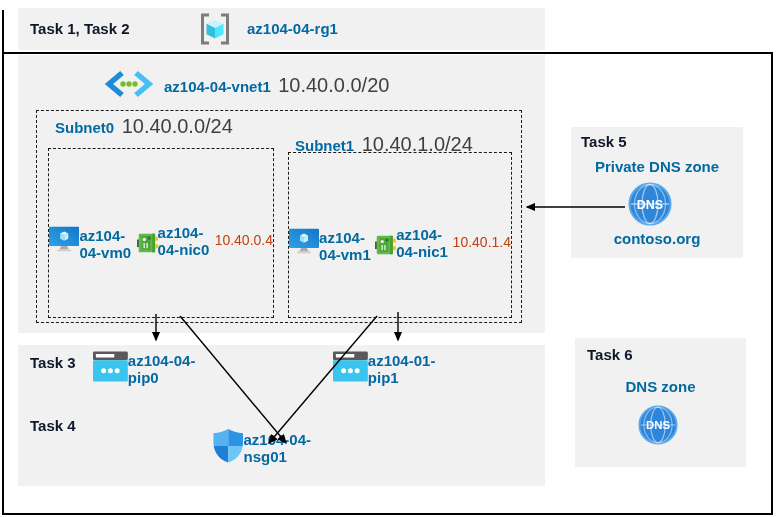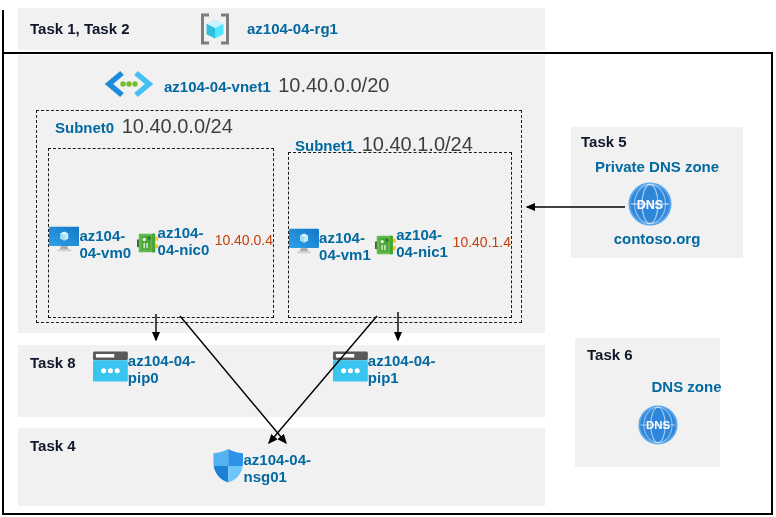--- a/index.html
+++ b/index.html
@@ -137,21 +137,21 @@
       <circle cx="12.5" cy="10" r="2.8" fill="#EAF6E6"></circle>
       <rect x="11" y="16" width="2.5" height="9" fill="#D9EFD2"></rect>
       <rect x="16" y="16" width="2.5" height="9" fill="#D9EFD2"></rect>
     </svg>
     <div class="res-label nic-name">az104-04-nic1</div>
     <div class="ip-label">10.40.1.4</div>
   </div>
 </div>
 
 <div class="abs panel" style="left:18px; top:345px; width:527px; height:72px;">
-  <div class="abs task-label" style="left:12px; top:9px;">Task 8</div>
+  <div class="abs task-label" style="left:12px; top:9px;">Task 3</div>
 
   <div class="abs vgroup" style="left:75px; top:2px; width:130px;">
     <svg width="36" height="31" viewBox="0 0 36 31">
       <rect x="0" y="0" width="36" height="9" rx="1.5" fill="#595959"></rect>
       <rect x="3" y="2.6" width="19" height="3.6" rx="0.5" fill="#FFFFFF"></rect>
       <rect x="0" y="9" width="36" height="22" rx="1" fill="#39C5EF"></rect>
       <circle cx="11" cy="20" r="2.6" fill="#FFFFFF"></circle>
       <circle cx="18" cy="20" r="2.6" fill="#FFFFFF"></circle>
       <circle cx="25" cy="20" r="2.6" fill="#FFFFFF"></circle>
     </svg>
@@ -160,25 +160,25 @@
 
   <div class="abs vgroup" style="left:315px; top:2px; width:130px;">
     <svg width="36" height="31" viewBox="0 0 36 31">
       <rect x="0" y="0" width="36" height="9" rx="1.5" fill="#595959"></rect>
       <rect x="3" y="2.6" width="19" height="3.6" rx="0.5" fill="#FFFFFF"></rect>
       <rect x="0" y="9" width="36" height="22" rx="1" fill="#39C5EF"></rect>
       <circle cx="11" cy="20" r="2.6" fill="#FFFFFF"></circle>
       <circle cx="18" cy="20" r="2.6" fill="#FFFFFF"></circle>
       <circle cx="25" cy="20" r="2.6" fill="#FFFFFF"></circle>
     </svg>
-    <div class="res-label">az104-04-pip1</div>
-  </div>
-</div>
-
-<div class="abs panel" style="left:18px; top:428px; width:527px; height:78px;">
+    <div class="res-label">az104-01-pip1</div>
+  </div>
+</div>
+
+<div class="abs panel" style="left:18px; top:408px; width:527px; height:78px;">
   <div class="abs task-label" style="left:12px; top:9px;">Task 4</div>
 
   <div class="abs vgroup" style="left:195px; top:19px; width:130px;justify-content:center;">
     <svg width="34" height="38" viewBox="0 0 34 38">
       <defs>
         <clipPath id="shieldClip">
           <path d="M17,0 C21,2.5 27,4.5 33.5,4.8 L33.5,15 C33.5,26.5 26.5,34 17,37.5 C7.5,34 0.5,26.5 0.5,15 L0.5,4.8 C7,4.5 13,2.5 17,0 Z"></path>
         </clipPath>
       </defs>
       <g clip-path="url(#shieldClip)">
@@ -198,21 +198,21 @@
   <svg class="abs" style="left:57px; top:55px;" width="44" height="44" viewBox="0 0 44 44">
     <circle cx="22" cy="22" r="20.5" fill="#2E86DB" stroke="#5AA7EC" stroke-width="2"></circle>
     <ellipse cx="22" cy="22" rx="8" ry="19.5" fill="none" stroke="rgba(255,255,255,0.55)" stroke-width="1.3"></ellipse>
     <ellipse cx="22" cy="22" rx="15.5" ry="19.5" fill="none" stroke="rgba(255,255,255,0.45)" stroke-width="1.3"></ellipse>
     <line x1="3" y1="22" x2="41" y2="22" stroke="rgba(255,255,255,0.55)" stroke-width="1.3"></line>
     <text x="22" y="26.5" text-anchor="middle" font-family="Liberation Sans, sans-serif" font-size="12.5" font-weight="bold" fill="#FFFFFF">DNS</text>
   </svg>
   <div class="abs res-label center-text" style="top:103px;">contoso.org</div>
 </div>
 
-<div class="abs panel" style="left:575px; top:338px; width:145px; height:129px;padding-left:39px;">
+<div class="abs panel" style="left:575px; top:338px; width:171px; height:129px;">
   <div class="abs task-label" style="left:12px; top:8px;">Task 6</div>
   <div class="abs res-label center-text" style="top:40px;">DNS zone</div>
   <svg class="abs" style="left:63px; top:67px;" width="40" height="40" viewBox="0 0 44 44">
     <circle cx="22" cy="22" r="20.5" fill="#2E86DB" stroke="#5AA7EC" stroke-width="2"></circle>
     <ellipse cx="22" cy="22" rx="8" ry="19.5" fill="none" stroke="rgba(255,255,255,0.55)" stroke-width="1.3"></ellipse>
     <ellipse cx="22" cy="22" rx="15.5" ry="19.5" fill="none" stroke="rgba(255,255,255,0.45)" stroke-width="1.3"></ellipse>
     <line x1="3" y1="22" x2="41" y2="22" stroke="rgba(255,255,255,0.55)" stroke-width="1.3"></line>
     <text x="22" y="26.5" text-anchor="middle" font-family="Liberation Sans, sans-serif" font-size="12.5" font-weight="bold" fill="#FFFFFF">DNS</text>
   </svg>
 </div>

